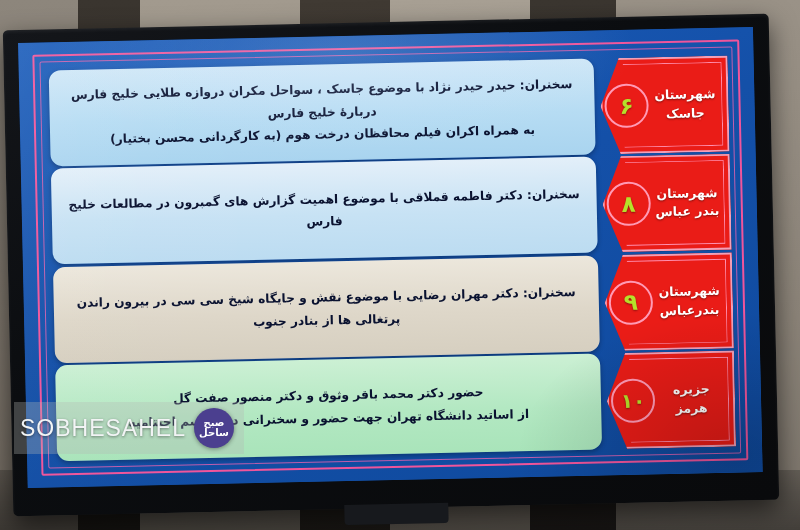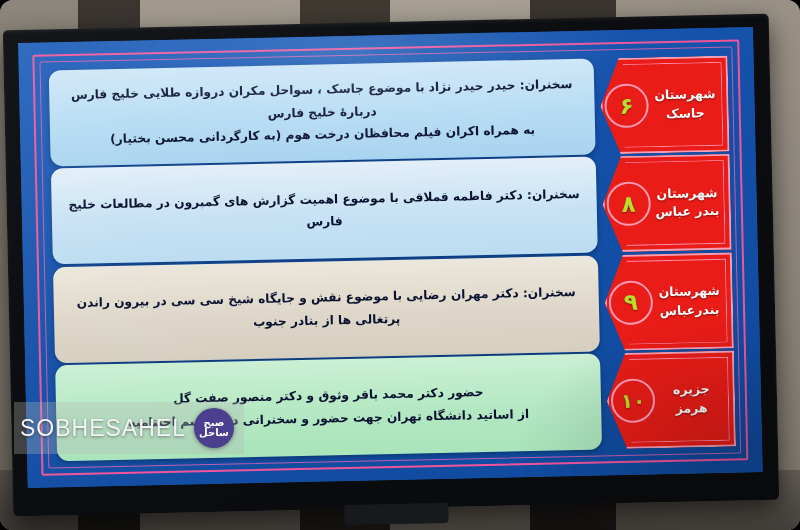--- a/index.html
+++ b/index.html
@@ -12,21 +12,20 @@
     height: 530px;
     overflow: hidden;
     font-family: "DejaVu Sans", sans-serif;
   }
 
   #stage {
     position: relative;
     width: 800px;
     height: 530px;
     overflow: hidden;
-    border-radius: 13px;
   }
 
   
   .wall {
     position: absolute;
     inset: 0;
     background: #8a8279;
   }
   .wall-panel {
     position: absolute;

